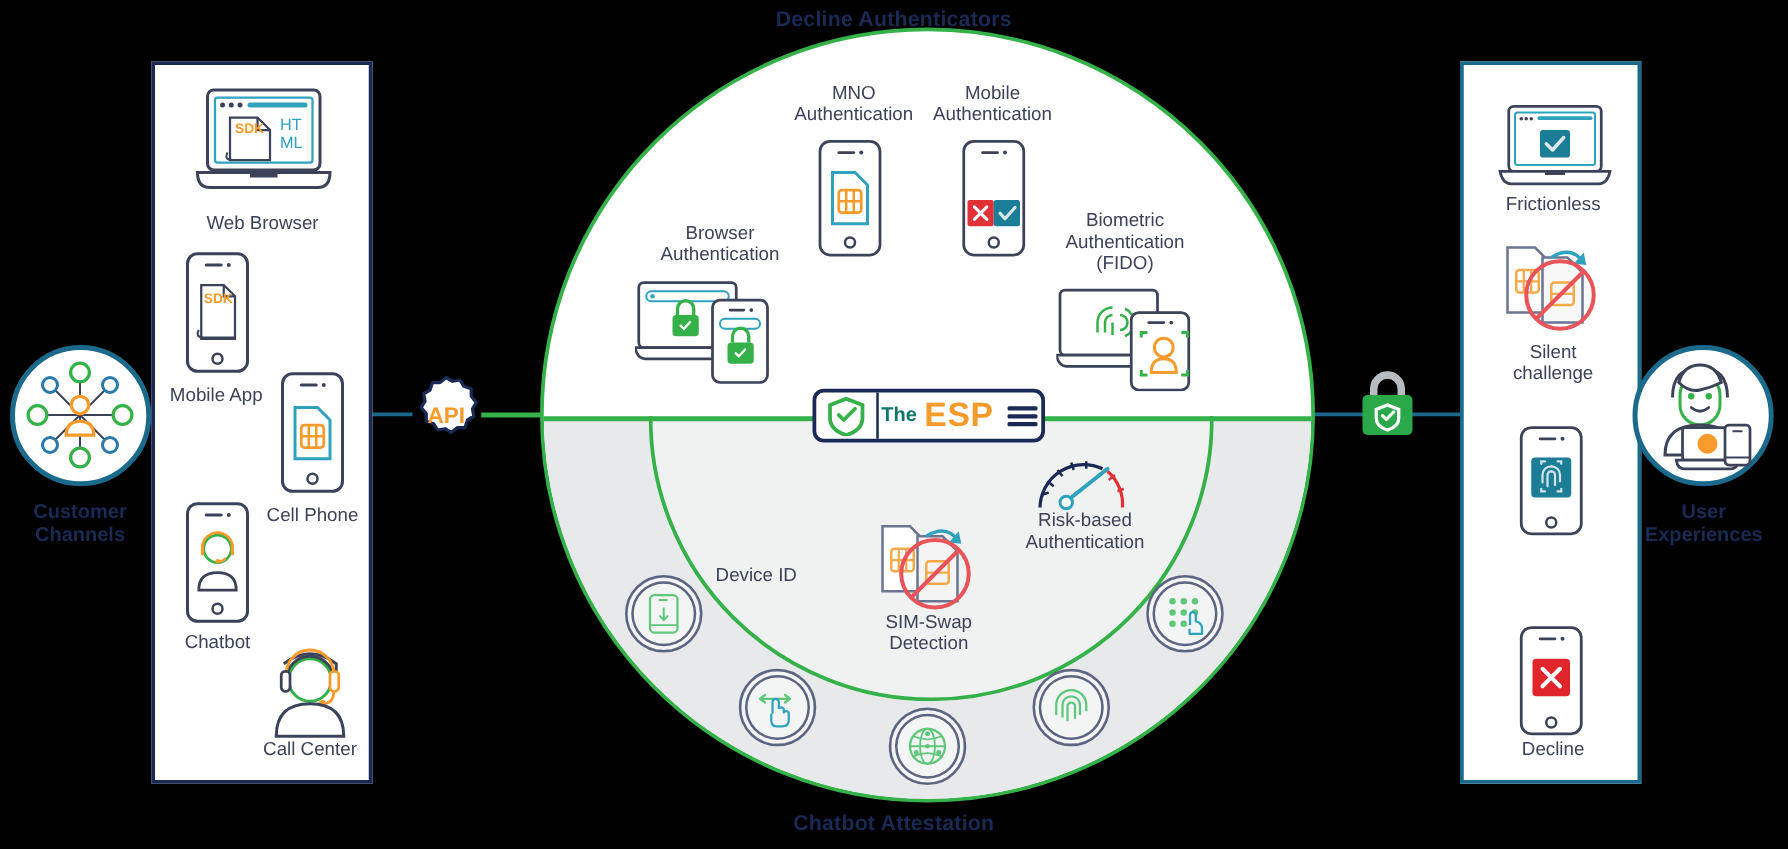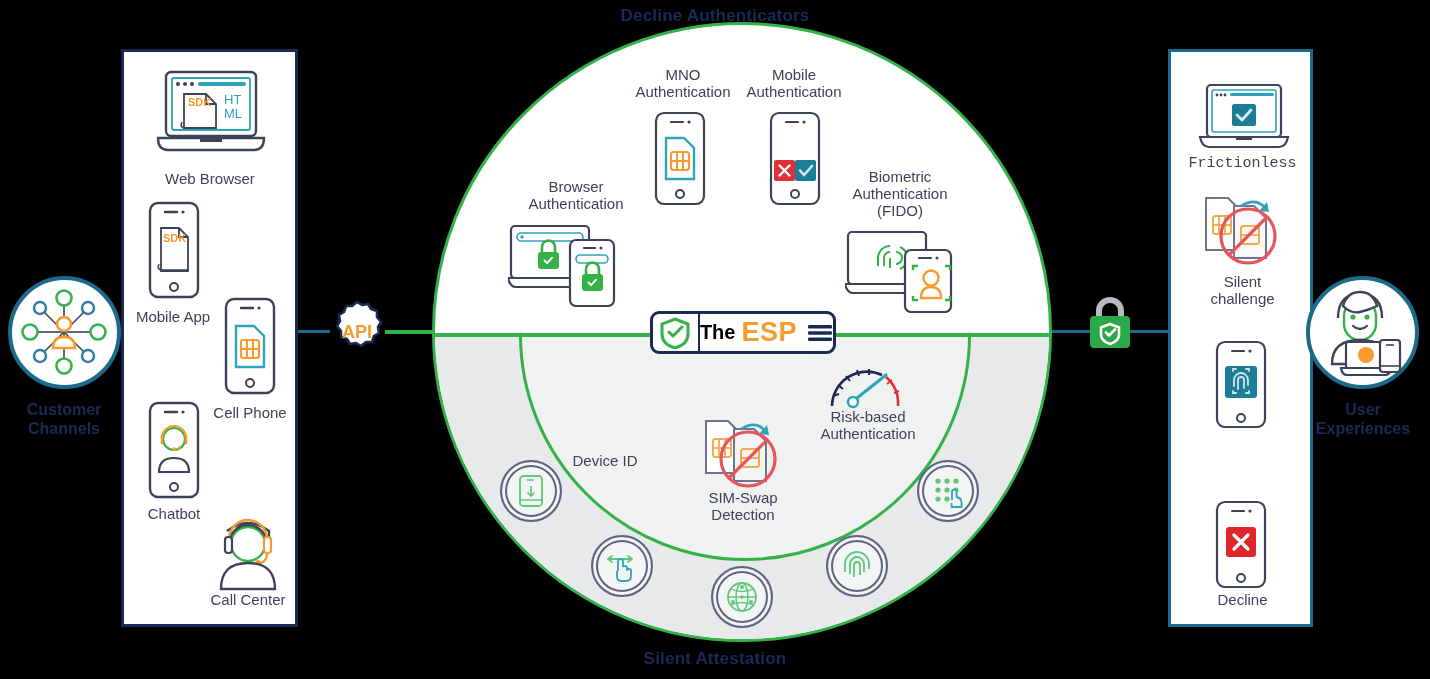--- a/index.html
+++ b/index.html
@@ -120,21 +120,21 @@
     z-index: 20;
   }
   #esp-logo-cell {
     width: 48px; height: 100%;
     border-right: 2px solid #1b2a55;
     display: flex; align-items: center; justify-content: center;
   }
   #esp-text-cell {
     flex: 1; display: flex; align-items: center; justify-content: center; gap: 6px;
   }
-  .esp-the { color: #000000; font-size: 20px; font-weight: bold; text-align: center; }
+  .esp-the { color: #0f766e; font-size: 16px; font-weight: bold; text-align: center; }
   .esp-esp { color: #f79b2c; font-size: 27px; font-weight: bold; letter-spacing: .5px; }
 
   
   #api-gear {
     position: absolute; left: 325px; top: 300px;
     width: 64px; height: 64px; z-index: 20;
   }
   .api-text {
     position: absolute; left: 0; top: 0; width: 64px; height: 64px;
     display: flex; align-items: center; justify-content: center;
@@ -157,21 +157,21 @@
     z-index: 8;
   }
   svg { display: block; }
 </style>
 </head>
 <body>
 
 <div id="stage">
 
   <div class="band-title" id="title-active">Decline Authenticators</div>
-  <div class="band-title" id="title-silent">Silent Attestation</div>
+  <div class="band-title" id="title-silent">Chatbot Attestation</div>
 
   <div class="conn" style="left:125px; top:330px; width:205px; height:3px;"></div>
   <div class="conn" style="left:385px; top:330px; width:55px; height:4px; background:#35b14a;"></div>
   <div class="conn" style="left:1046px; top:330px; width:48px; height:3px;"></div>
   <div class="conn" style="left:1126px; top:330px; width:180px; height:3px;"></div>
   <div class="conn" style="left:207px; top:49px; width:3px; height:578px; background:#1b2a55; z-index:-1;"></div>
 
   <div class="bubble" id="left-bubble" style="left:8px; top:276px; width:113px; height:113px;">
     <svg width="105" height="105" viewBox="0 0 105 105">
       <g stroke="#3c4358" stroke-width="1.6" fill="none">
@@ -513,21 +513,21 @@
       <circle cx="19" cy="12" r="1.4" fill="#3c4358"></circle>
         <circle cx="23" cy="12" r="1.4" fill="#3c4358"></circle>
         <circle cx="27" cy="12" r="1.4" fill="#3c4358"></circle>
       <rect x="32" y="10" width="44" height="3" rx="1.5" fill="#2fa3bd"></rect>
       <rect x="34" y="21" width="24" height="22" rx="2.5" fill="#1b7d96"></rect>
       <path d="M39 32 l5 5 l9 -10" fill="none" stroke="#dbe9ee" stroke-width="2.8" stroke-linecap="round" stroke-linejoin="round"></path>
       <path d="M2 54 h88 q-2 10 -9 10 h-70 q-7 0 -9 -10 z" fill="#fff" stroke="#3c4358" stroke-width="2.2"></path>
       <path d="M38 54 h16 v3 h-16 z" fill="#3c4358"></path>
     </svg>
   </div>
-  <div class="item-label" style="left:1180px; top:155px; width:125px;font-family:Liberation Mono, monospace;">Frictionless</div>
+  <div class="item-label" style="left:1180px; top:155px; width:125px;">Frictionless</div>
 
   <div class="abs" style="left:1200px; top:192px;">
     <svg width="86" height="78" viewBox="0 0 86 78">
       <path d="M6 6 h22 l12 12 v40 h-34 z" fill="#fff" stroke="#6b7490" stroke-width="2"></path>
       <rect x="13" y="24" width="18" height="18" rx="2.5" fill="none" stroke="#f6a94a" stroke-width="2"></rect>
       <line x1="13" y1="33" x2="31" y2="33" stroke="#f6a94a" stroke-width="1.8"></line>
       <line x1="19" y1="24" x2="19" y2="42" stroke="#f6a94a" stroke-width="1.8"></line>
       <line x1="25" y1="24" x2="25" y2="42" stroke="#f6a94a" stroke-width="1.8"></line>
       <path d="M34 14 h20 l12 12 v40 h-32 z" fill="#f8f8f8" stroke="#6b7490" stroke-width="2"></path>
       <rect x="41" y="34" width="18" height="18" rx="2.5" fill="none" stroke="#f6a94a" stroke-width="2"></rect>

